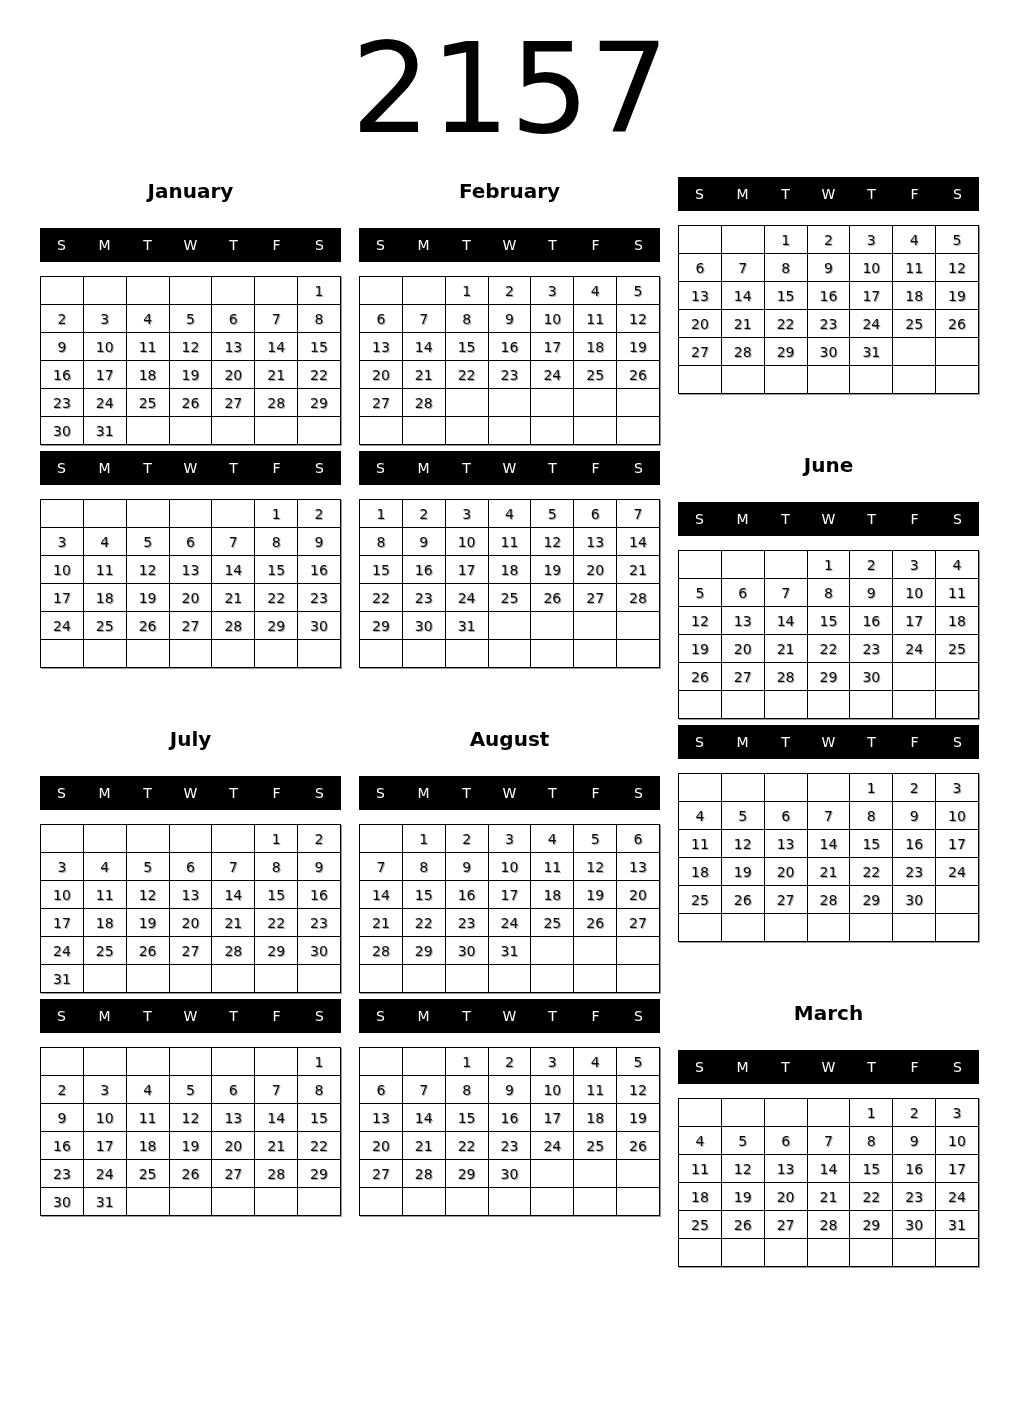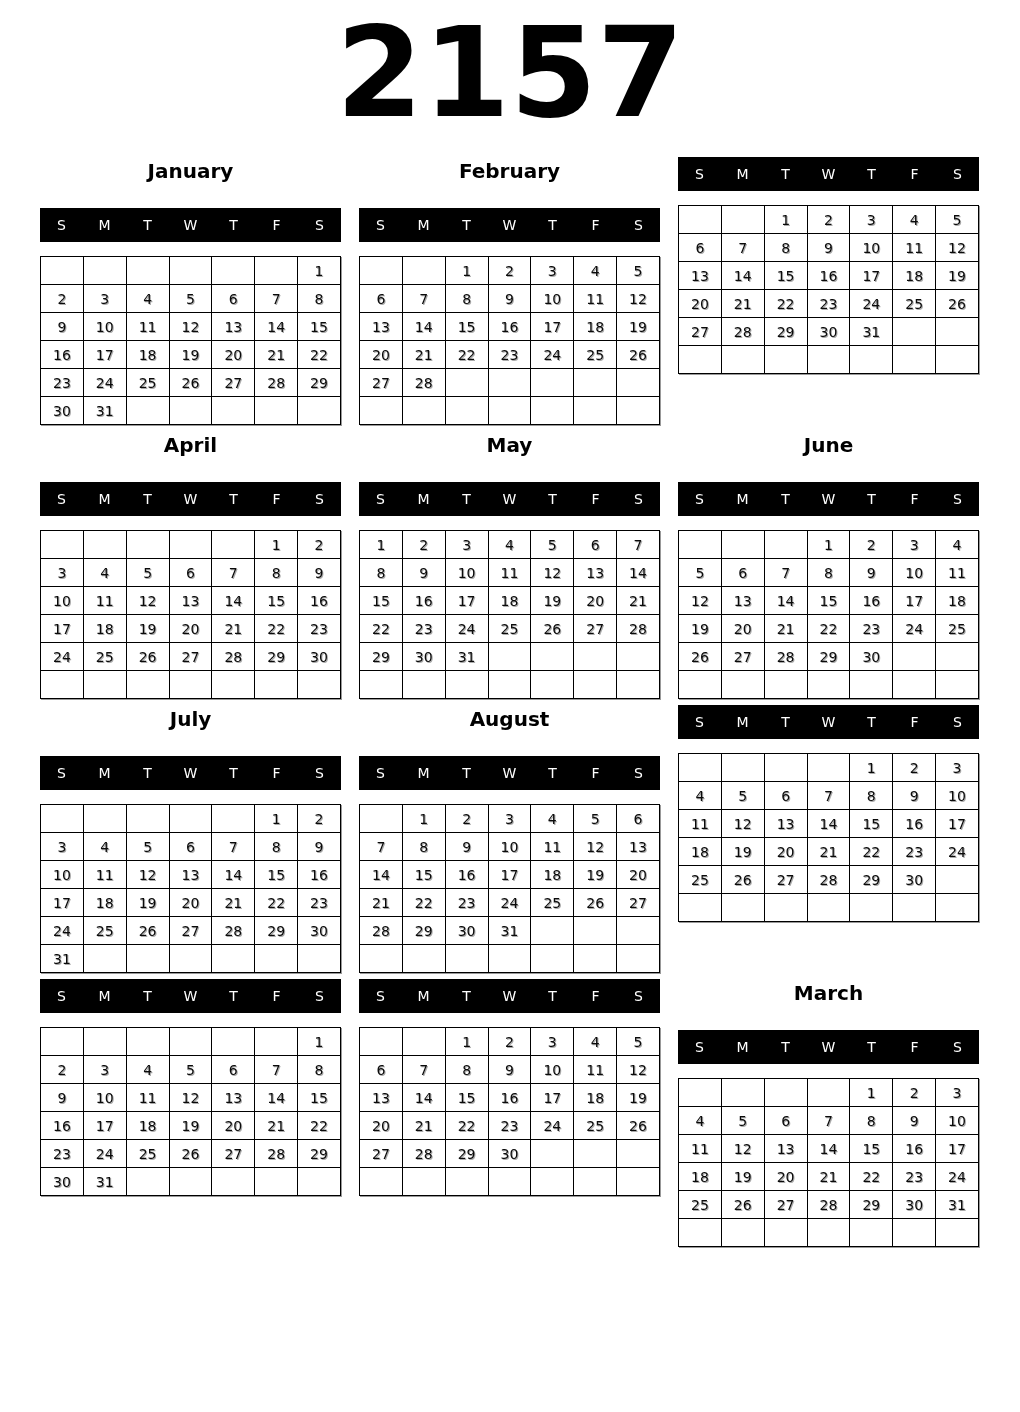--- a/index.html
+++ b/index.html
@@ -8,24 +8,24 @@
     background: #ffffff;
   }
   body {
     width: 1020px;
     height: 1412px;
     font-family: "DejaVu Sans", "Liberation Sans", sans-serif;
     color: #000;
     overflow: hidden;
   }
   .year-title {
-    margin: 0;
+    margin: 16px;
     text-align: center;
     font-size: 125px;
-    font-weight: bold;
+    font-weight: normal;
     line-height: 1.16;
     letter-spacing: 0px;
     color: #000;
   }
   .months {
     display: grid;
     grid-template-columns: repeat(3, 301px);
     column-gap: 18px;
     row-gap: 6px;
     margin: 12px 0 17px 40px;
@@ -282,91 +282,89 @@
             <td></td>
             <td></td>
             <td></td>
             <td></td>
             <td></td>
           </tr>
         </tbody>
       </table>
     </div>
     <div class="month">
-      <div class="month-title">April</div>
-      <div class="dow-header">
-        <span>S</span>
-        <span>M</span>
-        <span>T</span>
-        <span>W</span>
-        <span>T</span>
-        <span>F</span>
-        <span>S</span>
-      </div>
-      <table class="month-grid">
-        <tbody>
-          <tr>
-            <td></td>
-            <td></td>
-            <td></td>
-            <td></td>
-            <td></td>
-            <td>1</td>
-            <td>2</td>
-          </tr>
-          <tr>
-            <td>3</td>
-            <td>4</td>
-            <td>5</td>
-            <td>6</td>
-            <td>7</td>
-            <td>8</td>
-            <td>9</td>
-          </tr>
-          <tr>
-            <td>10</td>
-            <td>11</td>
-            <td>12</td>
-            <td>13</td>
-            <td>14</td>
-            <td>15</td>
-            <td>16</td>
-          </tr>
-          <tr>
-            <td>17</td>
-            <td>18</td>
-            <td>19</td>
-            <td>20</td>
-            <td>21</td>
-            <td>22</td>
-            <td>23</td>
-          </tr>
-          <tr>
-            <td>24</td>
-            <td>25</td>
-            <td>26</td>
-            <td>27</td>
-            <td>28</td>
-            <td>29</td>
-            <td>30</td>
-          </tr>
-          <tr>
-            <td></td>
-            <td></td>
-            <td></td>
-            <td></td>
-            <td></td>
-            <td></td>
-            <td></td>
-          </tr>
-        </tbody>
-      </table>
-    </div>
-    <div class="month">
-      <div class="month-title">May</div>
+      <div class="dow-header">
+        <span>S</span>
+        <span>M</span>
+        <span>T</span>
+        <span>W</span>
+        <span>T</span>
+        <span>F</span>
+        <span>S</span>
+      </div>
+      <table class="month-grid">
+        <tbody>
+          <tr>
+            <td></td>
+            <td></td>
+            <td></td>
+            <td></td>
+            <td></td>
+            <td>1</td>
+            <td>2</td>
+          </tr>
+          <tr>
+            <td>3</td>
+            <td>4</td>
+            <td>5</td>
+            <td>6</td>
+            <td>7</td>
+            <td>8</td>
+            <td>9</td>
+          </tr>
+          <tr>
+            <td>10</td>
+            <td>11</td>
+            <td>12</td>
+            <td>13</td>
+            <td>14</td>
+            <td>15</td>
+            <td>16</td>
+          </tr>
+          <tr>
+            <td>17</td>
+            <td>18</td>
+            <td>19</td>
+            <td>20</td>
+            <td>21</td>
+            <td>22</td>
+            <td>23</td>
+          </tr>
+          <tr>
+            <td>24</td>
+            <td>25</td>
+            <td>26</td>
+            <td>27</td>
+            <td>28</td>
+            <td>29</td>
+            <td>30</td>
+          </tr>
+          <tr>
+            <td></td>
+            <td></td>
+            <td></td>
+            <td></td>
+            <td></td>
+            <td></td>
+            <td></td>
+          </tr>
+        </tbody>
+      </table>
+    </div>
+    <div class="month">
       <div class="dow-header">
         <span>S</span>
         <span>M</span>
         <span>T</span>
         <span>W</span>
         <span>T</span>
         <span>F</span>
         <span>S</span>
       </div>
       <table class="month-grid">

